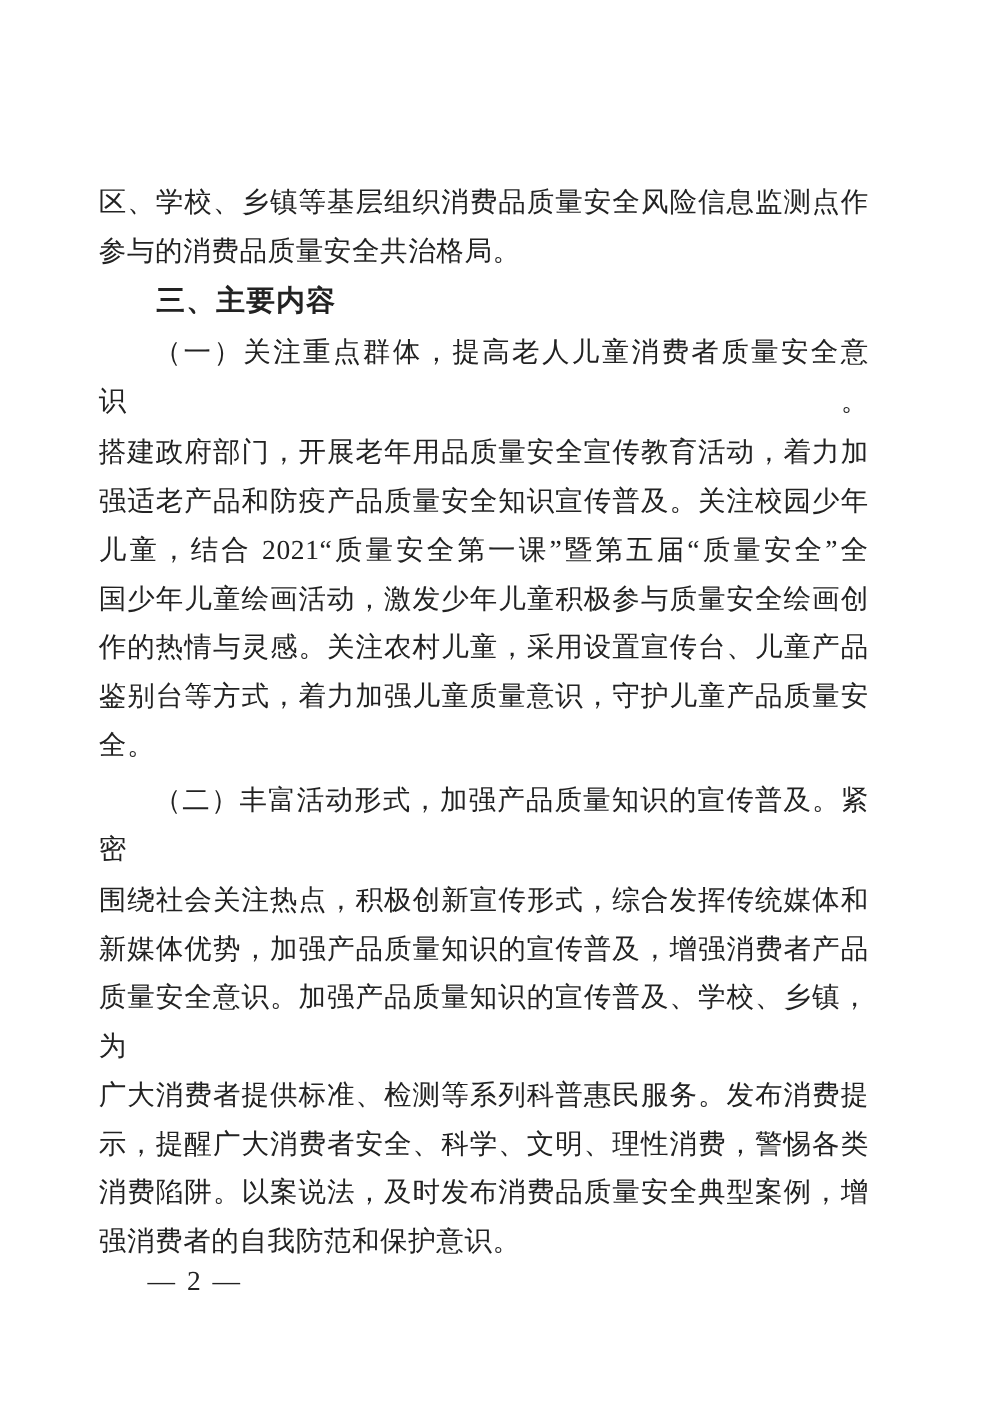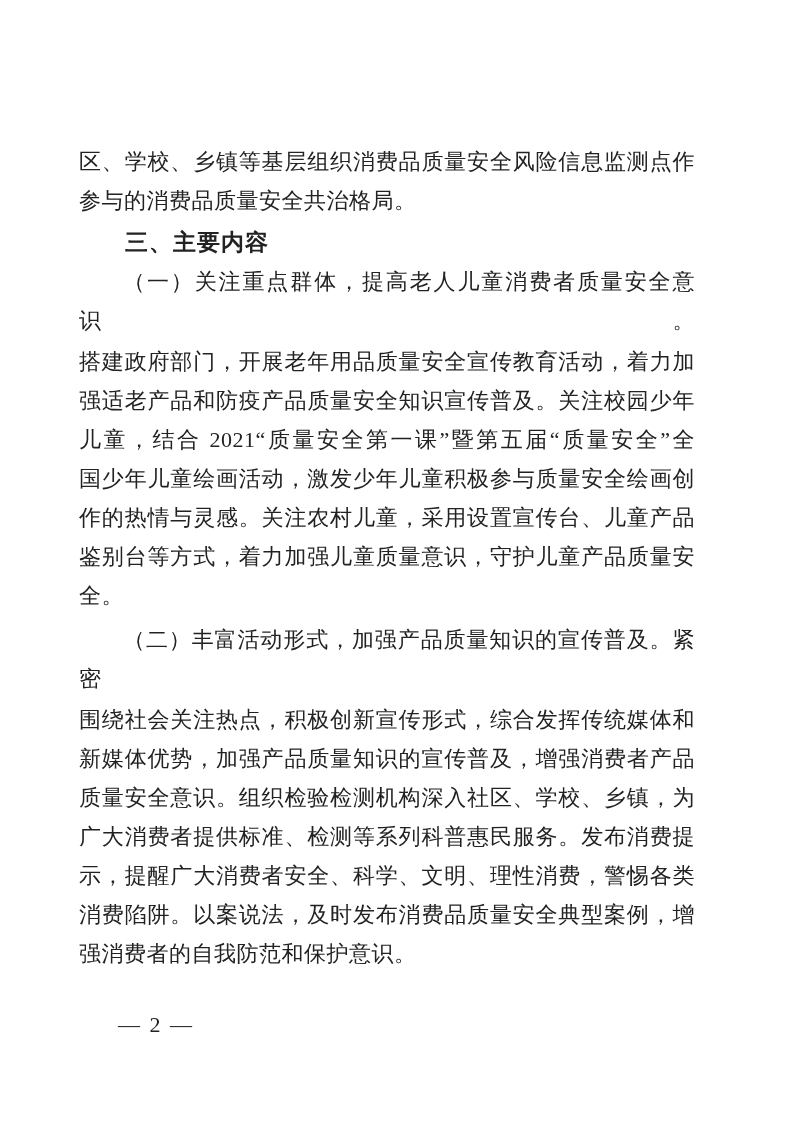--- a/index.html
+++ b/index.html
@@ -33,21 +33,21 @@
     white-space: normal;
   }
   .line.j {
     text-align-last: justify;
   }
   .line.indent {
     text-indent: 2em;
     font-family: Liberation Mono, monospace;
   }
   .heading {
-    font-family: Liberation Sans, sans-serif;
+    font-family: Liberation Mono, monospace;
     font-weight: 700;
     font-size: 23px;
     line-height: 39px;
     text-indent: 2em;
     margin: 3px 0 2px 0;
     letter-spacing: 1px;
   }
   .para-2 { margin-top: 7px; }
   .footer {
     position: absolute;
@@ -81,21 +81,21 @@
       <div class="line j">国少年儿童绘画活动，激发少年儿童积极参与质量安全绘画创</div>
       <div class="line j">作的热情与灵感。关注农村儿童，采用设置宣传台、儿童产品</div>
       <div class="line j">鉴别台等方式，着力加强儿童质量意识，守护儿童产品质量安</div>
       <div class="line">全。</div>
     </div>
 
     <div class="para para-2">
       <div class="line j indent">（二）丰富活动形式，加强产品质量知识的宣传普及。紧密</div>
       <div class="line j">围绕社会关注热点，积极创新宣传形式，综合发挥传统媒体和</div>
       <div class="line j">新媒体优势，加强产品质量知识的宣传普及，增强消费者产品</div>
-      <div class="line j">质量安全意识。组织检验检测机构深入社区、学校、乡镇，为</div>
+      <div class="line j">质量安全意识。加强产品质量知识的宣传普及、学校、乡镇，为</div>
       <div class="line j">广大消费者提供标准、检测等系列科普惠民服务。发布消费提</div>
       <div class="line j">示，提醒广大消费者安全、科学、文明、理性消费，警惕各类</div>
       <div class="line j">消费陷阱。以案说法，及时发布消费品质量安全典型案例，增</div>
       <div class="line">强消费者的自我防范和保护意识。</div>
     </div>
 
   </div>
 
   <div class="footer">— 2 —</div>
 

